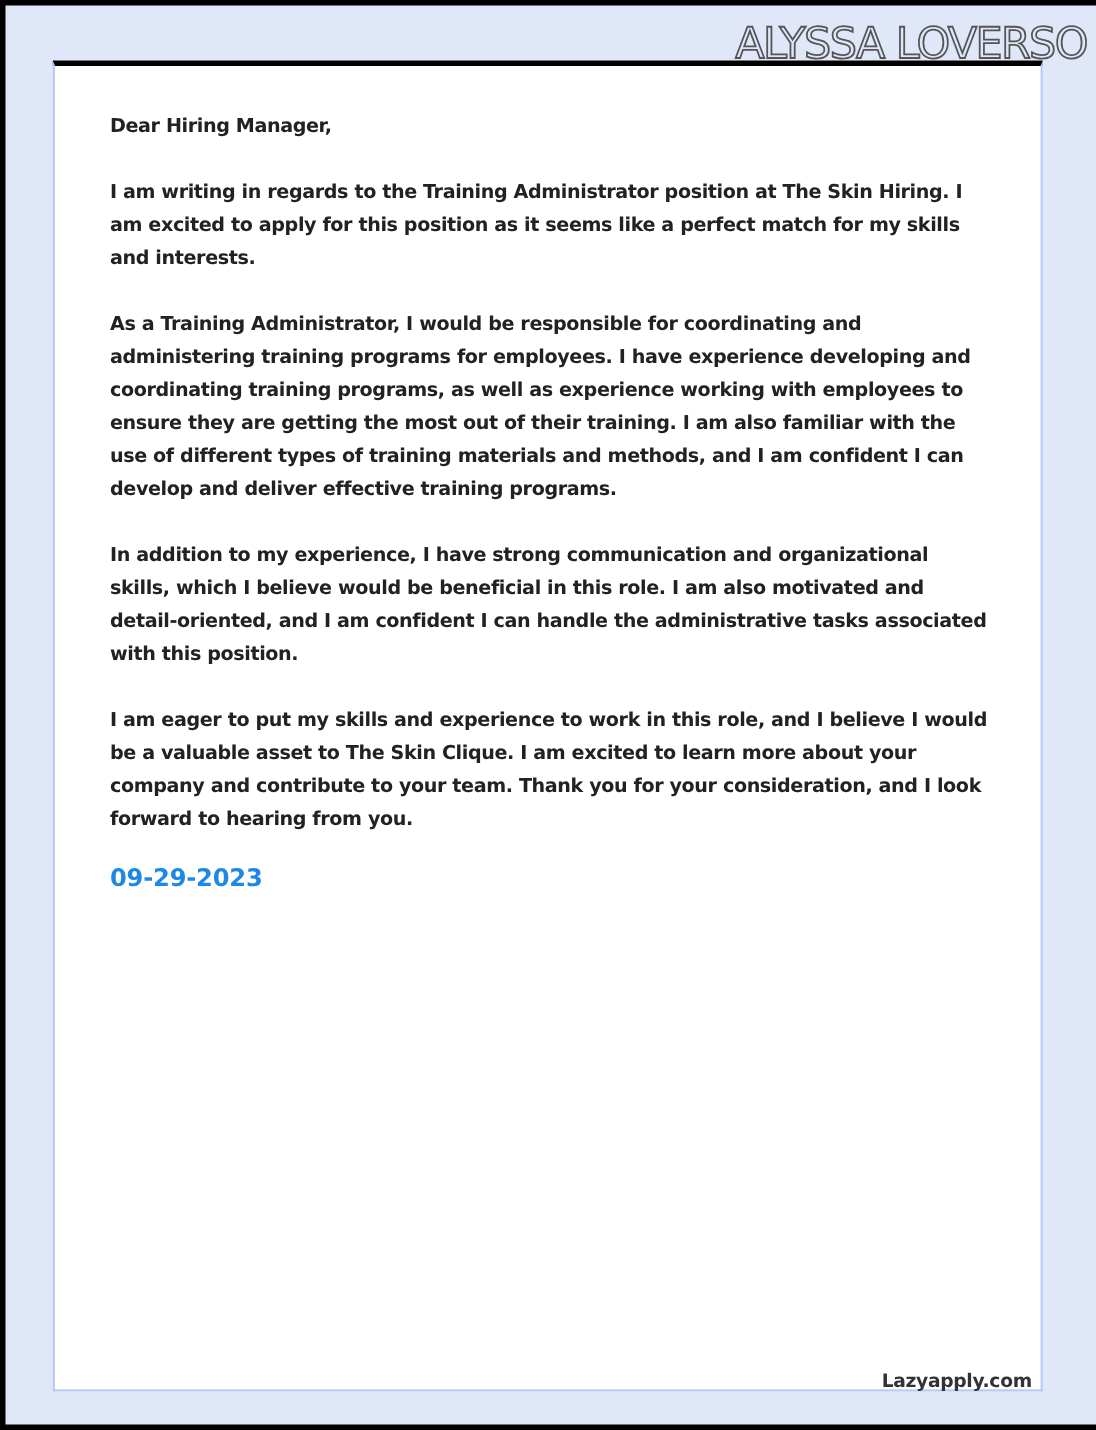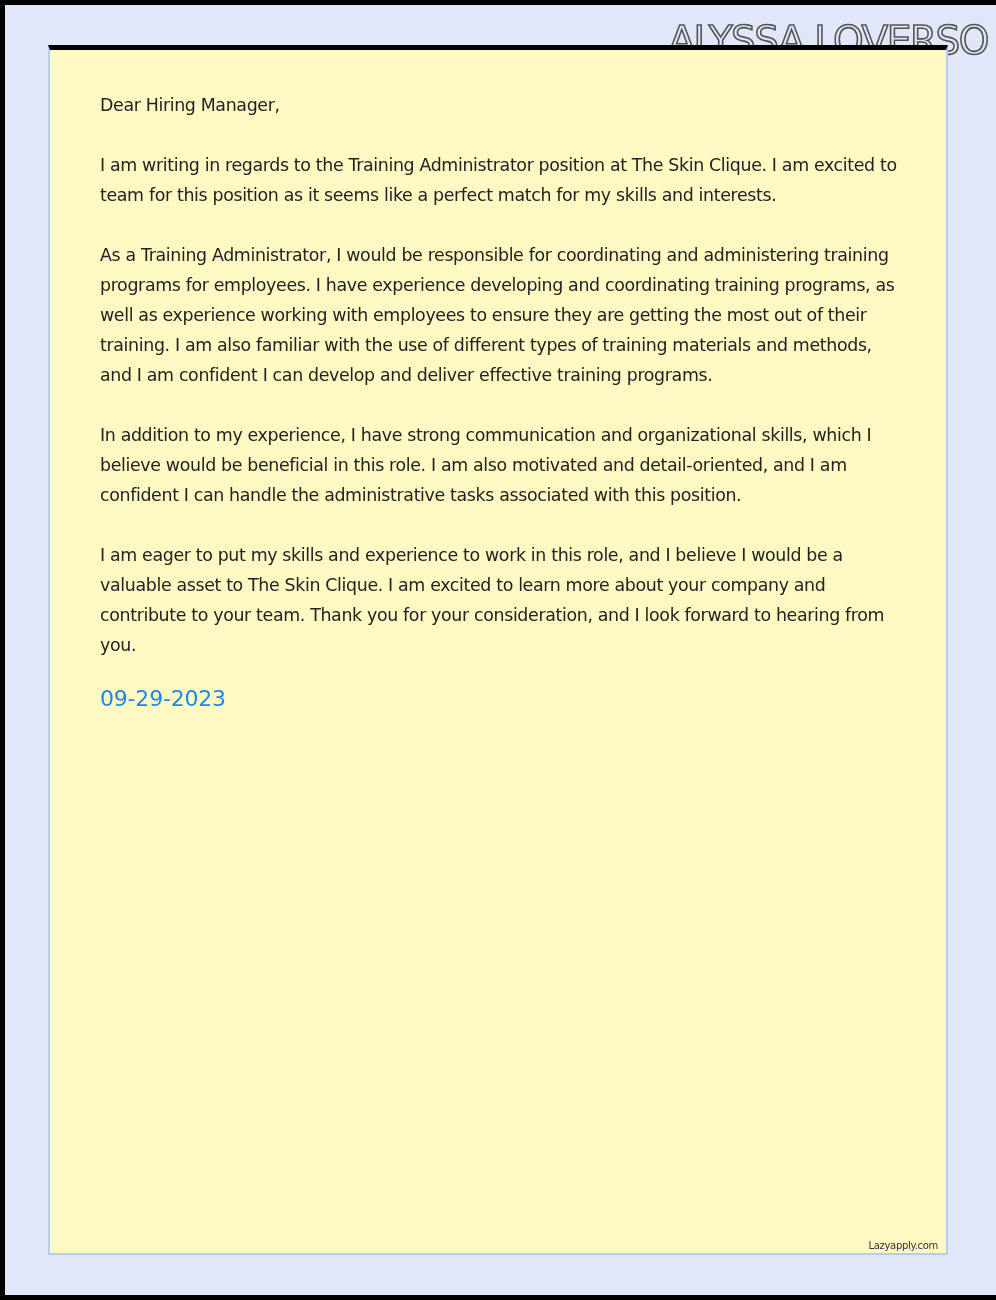--- a/index.html
+++ b/index.html
@@ -31,28 +31,29 @@
       line-height: 44px;
       letter-spacing: -1.5px;
       color: #dfe7f9;
       -webkit-text-stroke: 1.6px #555;
       font-weight: normal;
       white-space: nowrap;
     }
     .card {
       position: absolute;
       left: 43px;
-      top: 40px;
+      top: 50px;
       width: 896px;
       height: 1203px;
-      background: #fef9c3;
+      background: #ffffff;
       border-top: 5px solid #000;
       border-left: 2px solid #b6ccf5;
       border-right: 2px solid #b6ccf5;
       border-bottom: 2px solid #b6ccf5;
+      font-weight: bold;
     }
     .letter {
       position: absolute;
       left: 50px;
       top: 40px;
       width: 800px;
       font-family: "DejaVu Sans", sans-serif;
       font-size: 17.4px;
       line-height: 30px;
       color: #222;
@@ -68,36 +69,36 @@
       font-size: 22px;
       line-height: 30px;
       color: #1e88e5;
       letter-spacing: -0.2px;
     }
     .footer {
       position: absolute;
       right: 8px;
       bottom: -1px;
       font-family: "DejaVu Sans", sans-serif;
-      font-size: 10px;
+      font-size: 17px;
       line-height: 16px;
       color: #333;
       letter-spacing: -0.3px;
     }
   </style>
 </head>
 <body>
 
 <div class="frame">
   <div class="name">ALYSSA LOVERSO</div>
 
   <div class="card">
     <div class="letter">
       <p>Dear Hiring Manager,</p>
-      <p>I am writing in regards to the Training Administrator position at The Skin Clique. I am excited to team for this position as it seems like a perfect match for my skills and interests.</p>
+      <p>I am writing in regards to the Training Administrator position at The Skin Hiring. I am excited to apply for this position as it seems like a perfect match for my skills and interests.</p>
       <p>As a Training Administrator, I would be responsible for coordinating and administering training programs for employees. I have experience developing and coordinating training programs, as well as experience working with employees to ensure they are getting the most out of their training. I am also familiar with the use of different types of training materials and methods, and I am confident I can develop and deliver effective training programs.</p>
       <p>In addition to my experience, I have strong communication and organizational skills, which I believe would be beneficial in this role. I am also motivated and detail-oriented, and I am confident I can handle the administrative tasks associated with this position.</p>
       <p class="last">I am eager to put my skills and experience to work in this role, and I believe I would be a valuable asset to The Skin Clique. I am excited to learn more about your company and contribute to your team. Thank you for your consideration, and I look forward to hearing from you.</p>
       <div class="date">09-29-2023</div>
     </div>
     <div class="footer">Lazyapply.com</div>
   </div>
 </div>
 
 </body></html>

